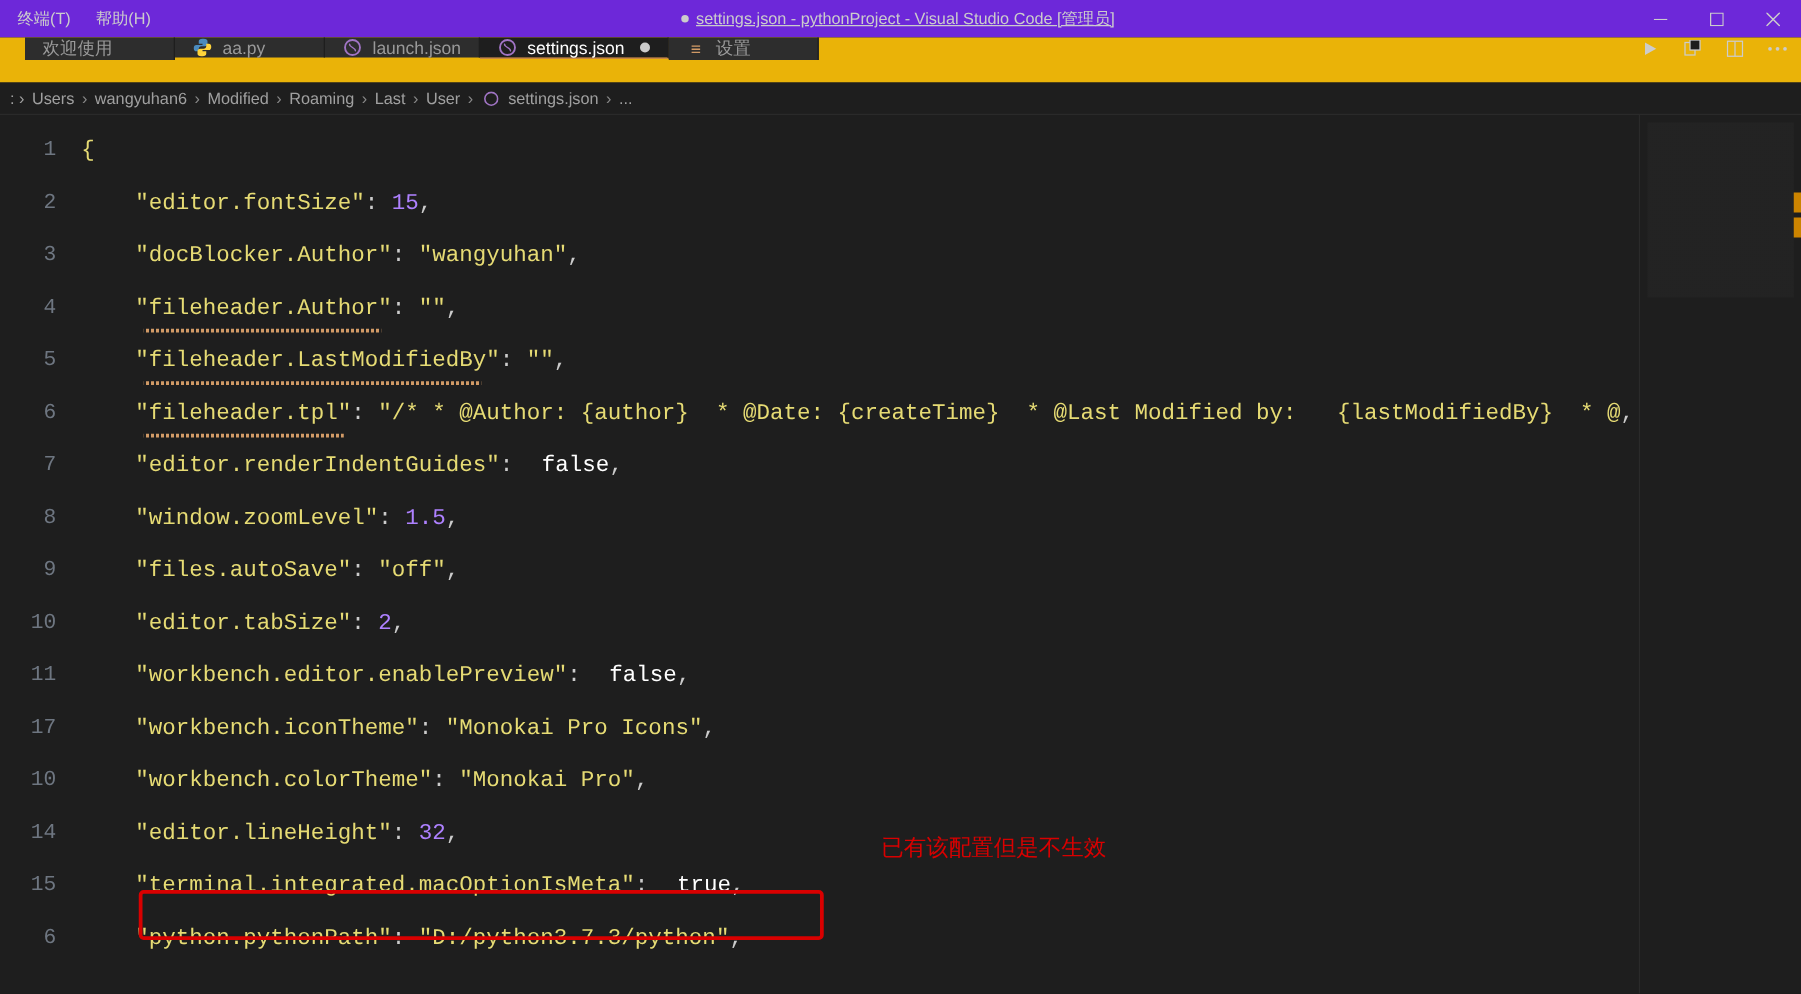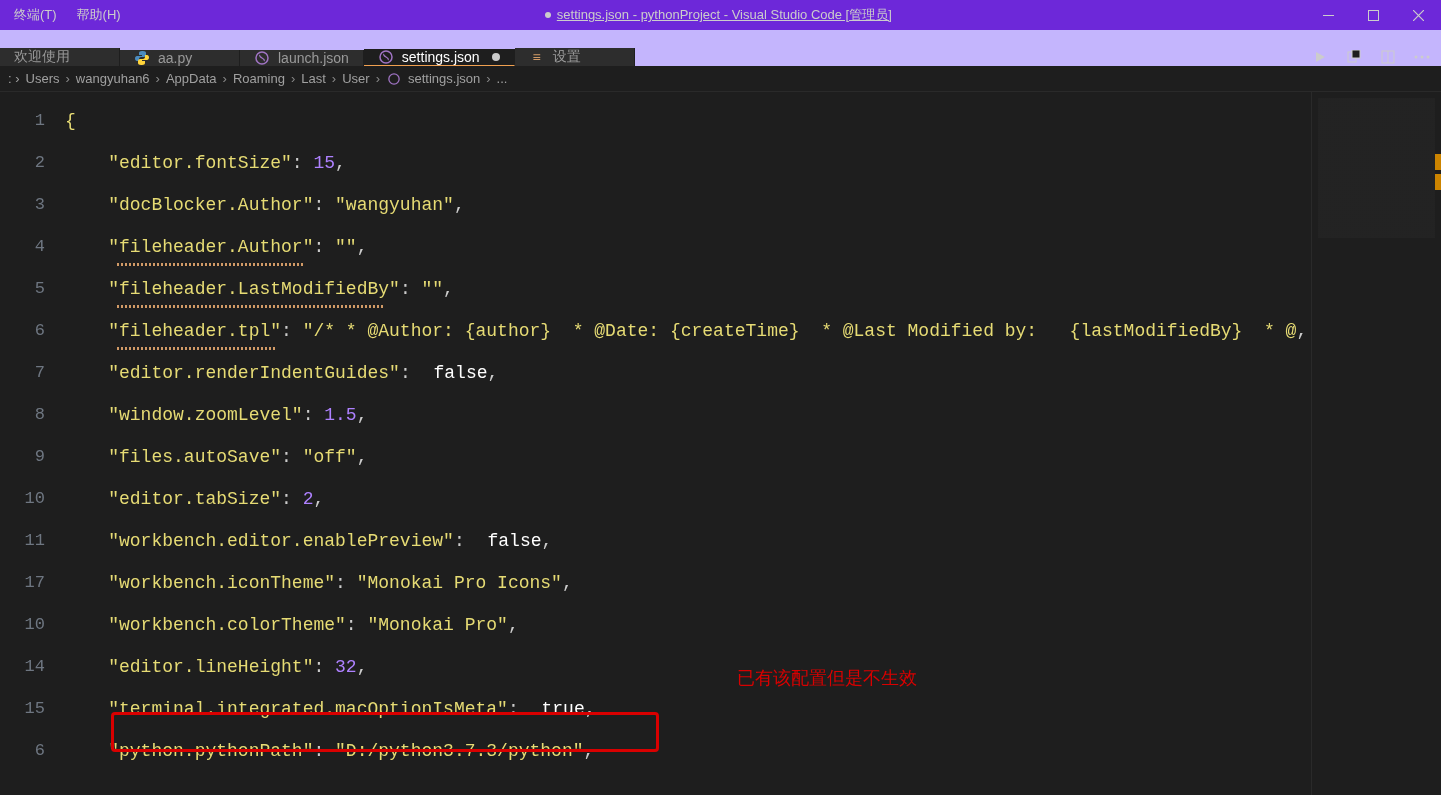--- a/index.html
+++ b/index.html
@@ -28,23 +28,24 @@
   justify-content: center;
   align-items: center;
   gap: 6px;
   text-decoration: underline;
 }
 .title-bar .dot { width: 6px; height: 6px; background: #cccccc; border-radius: 50%; }
 .window-controls { display: flex; }
 .window-btn { width: 45px; height: 30px; display: flex; align-items: center; justify-content: center; color: #ccc; }
 .tab-bar {
   height: 36px;
-  background: #c4b5fd;
-  display: flex;
-  align-items: flex-end;
+  background: #eab308;
+  display: flex;
+  align-items: flex-start;
+  padding-left: 20px;
 }
 .tab {
   display: flex;
   align-items: center;
   padding: 0 14px;
   gap: 8px;
   font-size: 14px;
   color: #999;
   background: #2d2d2d;
   border-right: 1px solid #1e1e1e;
@@ -238,21 +239,21 @@
     </span>
   </div>
 </div>
 
 <div class="breadcrumb">
   <span>: ›</span>
   <span>Users</span>
     <span class="bc-sep">›</span>
   <span>wangyuhan6</span>
     <span class="bc-sep">›</span>
-  <span>AppData</span>
+  <span>Modified</span>
     <span class="bc-sep">›</span>
   <span>Roaming</span>
     <span class="bc-sep">›</span>
   <span>Last</span>
     <span class="bc-sep">›</span>
   <span>User</span>
     <span class="bc-sep">›</span>
   <span class="tab-icon" style="display:inline-flex;">
     <svg width="12" height="12" viewBox="0 0 14 14">
         <circle cx="7" cy="7" r="6" fill="none" stroke="#a074c4" stroke-width="1.5"></circle>
@@ -294,21 +295,21 @@
       <div class="code-line">    <span class="tok-key">"window.zoomLevel"</span><span class="tok-punct">: </span><span class="tok-num">1.5</span><span class="tok-punct">,</span></div>
       <div class="code-line">    <span class="tok-key">"files.autoSave"</span><span class="tok-punct">: </span><span class="tok-str">"off"</span><span class="tok-punct">,</span></div>
       <div class="code-line">    <span class="tok-key">"editor.tabSize"</span><span class="tok-punct">: </span><span class="tok-num">2</span><span class="tok-punct">,</span></div>
       <div class="code-line">    <span class="tok-key">"workbench.editor.enablePreview"</span><span class="tok-punct">: </span><span class="tok-bool">false</span><span class="tok-punct">,</span></div>
       <div class="code-line">    <span class="tok-key">"workbench.iconTheme"</span><span class="tok-punct">: </span><span class="tok-str">"Monokai Pro Icons"</span><span class="tok-punct">,</span></div>
       <div class="code-line">    <span class="tok-key">"workbench.colorTheme"</span><span class="tok-punct">: </span><span class="tok-str">"Monokai Pro"</span><span class="tok-punct">,</span></div>
       <div class="code-line">    <span class="tok-key">"editor.lineHeight"</span><span class="tok-punct">: </span><span class="tok-num">32</span><span class="tok-punct">,</span></div>
       <div class="code-line">    <span class="tok-key">"terminal.integrated.macOptionIsMeta"</span><span class="tok-punct">: </span><span class="tok-bool">true</span><span class="tok-punct">,</span></div>
       <div class="code-line">    <span class="tok-key">"python.pythonPath"</span><span class="tok-punct">: </span><span class="tok-str">"D:/python3.7.3/python"</span><span class="tok-punct">,</span></div>
       <div class="annotation-box" style="left:46px; top:620px; width:548px; height:40px;"></div>
-    <div class="annotation-text" style="left:640px; top:565px;margin-left:32px;">已有该配置但是不生效</div>
+    <div class="annotation-text" style="left:640px; top:565px;">已有该配置但是不生效</div>
   </div>
   <div class="minimap">
     <div class="minimap-inner"></div>
   </div>
 </div>
 
 <div class="scroll-right">
   <div class="scroll-orange" style="top:64px;"></div>
   <div class="scroll-orange" style="top:84px;"></div>
 </div>

